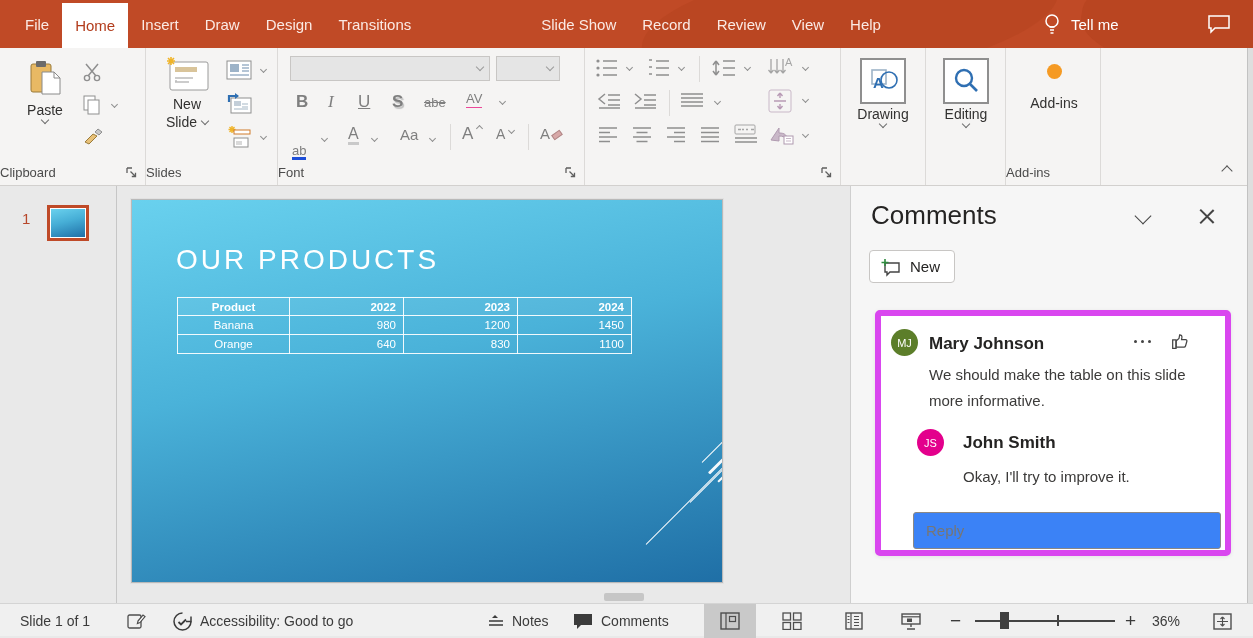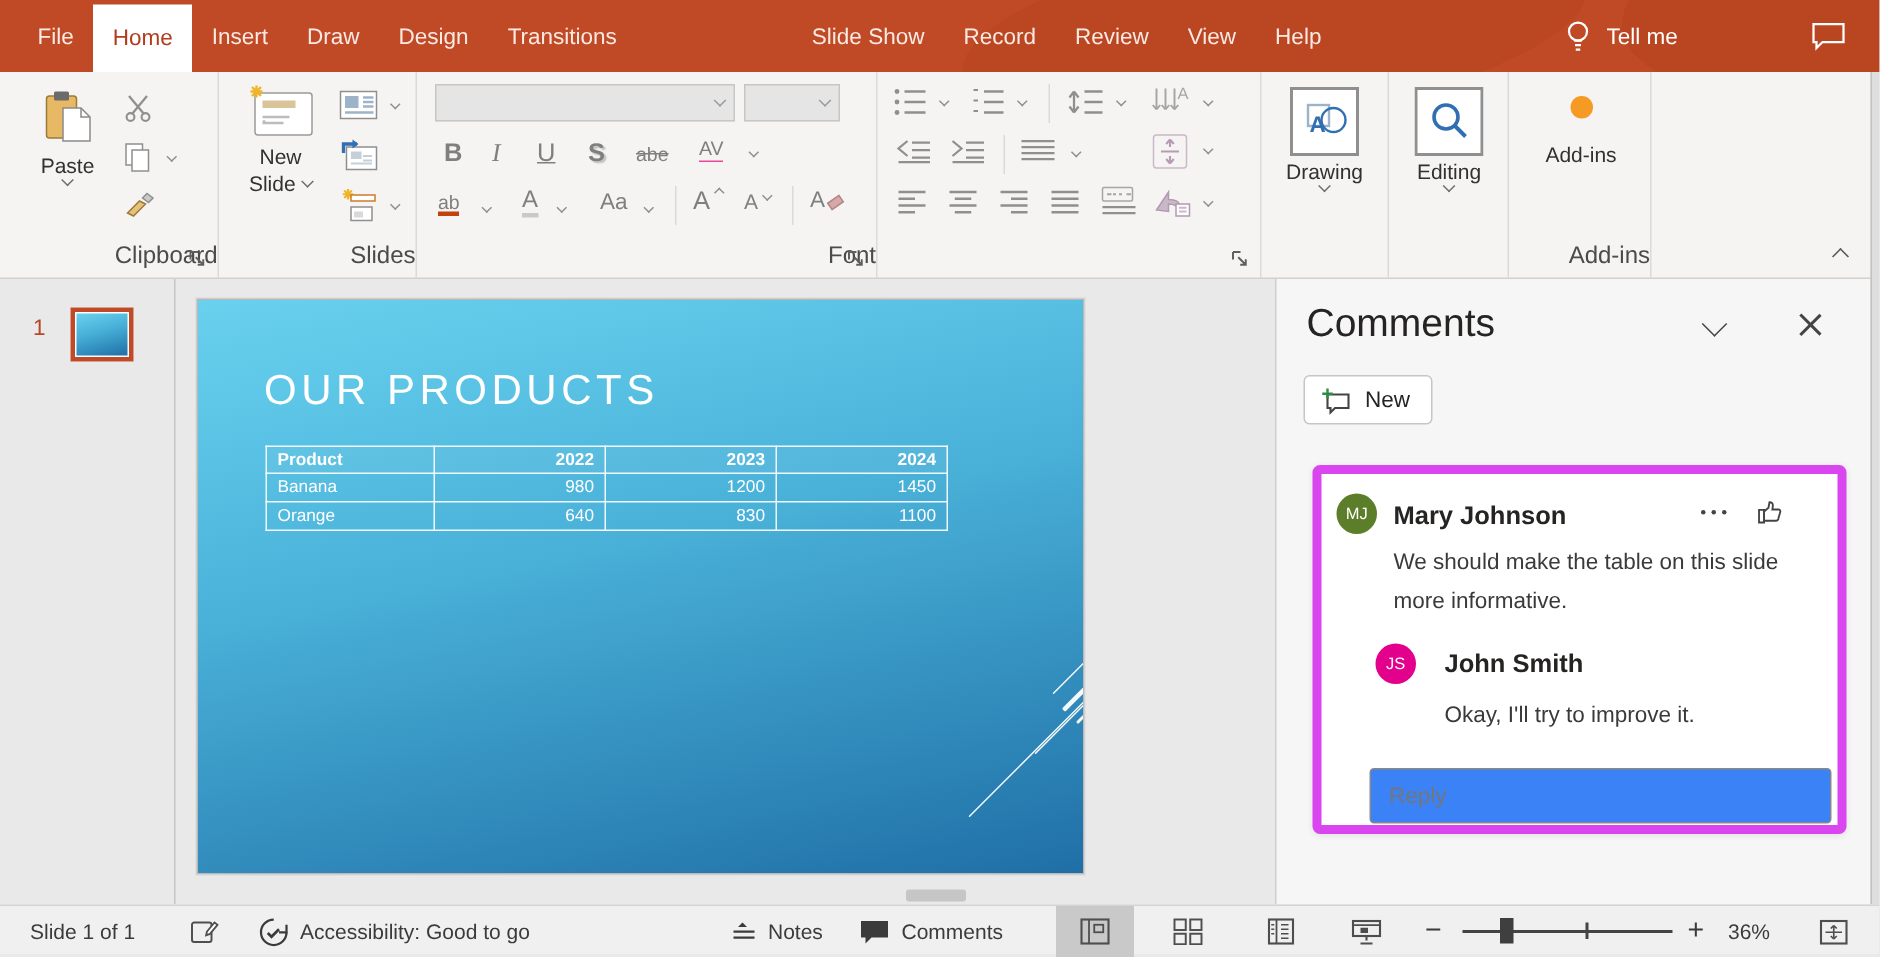--- a/index.html
+++ b/index.html
@@ -14,21 +14,21 @@
   #tabs{position:absolute;left:12px;top:0;height:48px;display:flex;align-items:stretch}
   .tab{position:relative;display:flex;align-items:center;padding:0 13px;color:#fbeae4;font-size:15px;cursor:pointer;white-space:nowrap}
   .tab.active{background:#fff;color:#b23c1c;margin-top:3px;padding-top:0}
   .tab-spacer{width:104px}
   #tellme{position:absolute;left:1043px;top:0;height:48px;display:flex;align-items:center;gap:10px;color:#fff;font-size:15px}
   #feedback-icon{position:absolute;right:22px;top:14px}
 
   
   #ribbon{position:absolute;left:0;top:48px;width:1253px;height:138px;background:#f5f4f3;border-bottom:1px solid #d2d0ce;display:flex}
   .rgroup{position:relative;height:100%;border-right:1px solid #dcdad8;flex:none}
-  .glabel{position:absolute;left:0;right:0;bottom:5px;text-align:right;font-size:16px;color:#4b4b4b}
+  .glabel{position:absolute;left:0;right:0;bottom:5px;text-align:left;font-size:13px;color:#4b4b4b}
   .launcher{position:absolute;right:7px;bottom:6px;width:13px;height:13px}
   .bigbtn{position:absolute;display:flex;flex-direction:column;align-items:center;gap:2px;color:#323130;font-size:14px;cursor:pointer}
   .chev-d{display:inline-block;width:6px;height:6px;border-right:1.4px solid #6e6e6e;border-bottom:1.4px solid #6e6e6e;transform:rotate(45deg);margin-top:-3px}
   .chev-u{display:inline-block;width:8px;height:8px;border-left:1.6px solid #555;border-top:1.6px solid #555;transform:rotate(45deg)}
   .smallchev{position:absolute;width:5px;height:5px;border-right:1.3px solid #8f8f8f;border-bottom:1.3px solid #8f8f8f;transform:rotate(45deg)}
   .combo{position:absolute;height:25px;background:#e5e5e5;border:1px solid #c8c6c4;display:flex;align-items:center;justify-content:flex-end;padding-right:6px}
   .combo .chev-d{border-color:#9a9a9a}
   .glyph{position:absolute;color:#7f7f7f;font-size:16px;line-height:1;cursor:pointer}
   .gsep{position:absolute;width:1px;background:#dcdad8;top:0;height:26px}
 
@@ -37,21 +37,21 @@
   #thumbpane{position:absolute;left:0;top:0;width:117px;height:100%;border-right:1px solid #c6c6c6;background:#e9e9e9}
   #thumb-num{position:absolute;left:22px;top:24px;color:#b7472a;font-size:15px}
   #thumb-box{position:absolute;left:47px;top:19px;width:42px;height:36px;border:3px solid #bf4a28;background:#fff;padding:1px;cursor:pointer}
   #thumb-box .mini{width:100%;height:100%;background:linear-gradient(165deg,#6ad1ee 0%,#46aed6 45%,#1f6fa7 100%)}
   #editor{position:absolute;left:118px;top:0;width:732px;height:100%}
   #slide{position:absolute;left:13px;top:13px;width:592px;height:384px;background:linear-gradient(168deg,#69d1ee 0%,#4ab2d9 42%,#1f6fa6 100%);border:1px solid #b9b9b9;overflow:hidden;box-shadow:0 0 0 1px rgba(0,0,0,.03)}
   #slide-title{position:absolute;left:44px;top:44px;color:#fff;font-size:28px;letter-spacing:3px;font-weight:400}
   #slide-table{position:absolute;left:45px;top:97px;border-collapse:collapse}
   #slide-table td{border:1px solid rgba(255,255,255,.92);color:#fff;font-size:11.5px;height:19px;padding:0 7px;vertical-align:middle}
   #slide-table tr.hd td{font-weight:bold;height:18px;background:rgba(255,255,255,.05)}
-  #slide-table td.c0{width:112px;text-align:left}
+  #slide-table td.c0{width:112px;text-align:center}
   #slide-table td.cn{width:114px;text-align:right}
   .dl{position:absolute;background:#fff;transform:rotate(-45deg);transform-origin:0 50%;border-radius:1px;opacity:.95}
   #hscroll{position:absolute;left:118px;top:406px;width:732px;height:10px}
   #hscroll .thumbb{position:absolute;left:486px;top:1px;width:40px;height:8px;background:#c6c6c6;border-radius:2px}
 
   
   #comments{position:absolute;left:850px;top:0;width:397px;height:100%;background:#f6f6f6;border-left:1px solid #cfcfcf}
   #cm-title{position:absolute;left:20px;top:14px;font-size:26px;color:#252423}
   #cm-collapse{position:absolute;right:98px;top:24px;width:12px;height:12px;border-right:1.6px solid #444;border-bottom:1.6px solid #444;transform:rotate(45deg);cursor:pointer}
   #cm-close{position:absolute;right:32px;top:22px;width:16px;height:16px;cursor:pointer}
@@ -213,21 +213,21 @@
       <div class="combo" style="left:218px;top:8px;width:64px">
           <span class="chev-d"></span>
         </div>
       <span class="glyph" style="left:18px;top:45px;font-weight:bold;font-size:17px">B</span>
       <span class="glyph" style="left:50px;top:45px;font-style:italic;font-family:'Liberation Serif',serif;font-size:17px">I</span>
       <span class="glyph" style="left:80px;top:45px;text-decoration:underline;font-size:17px">U</span>
       <span class="glyph" style="left:114px;top:45px;font-weight:bold;font-size:17px;text-shadow:1.5px 1.5px 1px #c0c0c0">S</span>
       <span class="glyph" style="left:146px;top:48px;font-size:13px;text-decoration:line-through">abe</span>
       <span class="glyph" style="left:188px;top:44px;font-size:13px;border-bottom:1px solid #ec4899;padding-bottom:2px">AV</span>
       <span class="smallchev" style="left:222px;top:51px"></span>
-      <span class="glyph" style="left:14px;top:80px;font-size:13px;border-bottom:3px solid #c2410c">ab</span>
+      <span class="glyph" style="left:14px;top:96px;font-size:13px;border-bottom:3px solid #1d4ed8">ab</span>
       <span class="smallchev" style="left:44px;top:88px"></span>
       <span class="glyph" style="left:70px;top:78px;font-size:16px;border-bottom:3px solid #c9c9c9">A</span>
       <span class="smallchev" style="left:94px;top:88px"></span>
       <span class="glyph" style="left:122px;top:79px;font-size:15px">Aa</span>
       <span class="smallchev" style="left:152px;top:88px"></span>
       <div class="gsep" style="left:172px;top:76px"></div>
       <span class="glyph" style="left:184px;top:77px;font-size:17px">A</span>
       <span class="chev-u abs" style="left:199px;top:78px;width:5px;height:5px;border-color:#8f8f8f"></span>
       <span class="glyph" style="left:218px;top:79px;font-size:14px">A</span>
       <span class="smallchev" style="left:231px;top:80px"></span>

